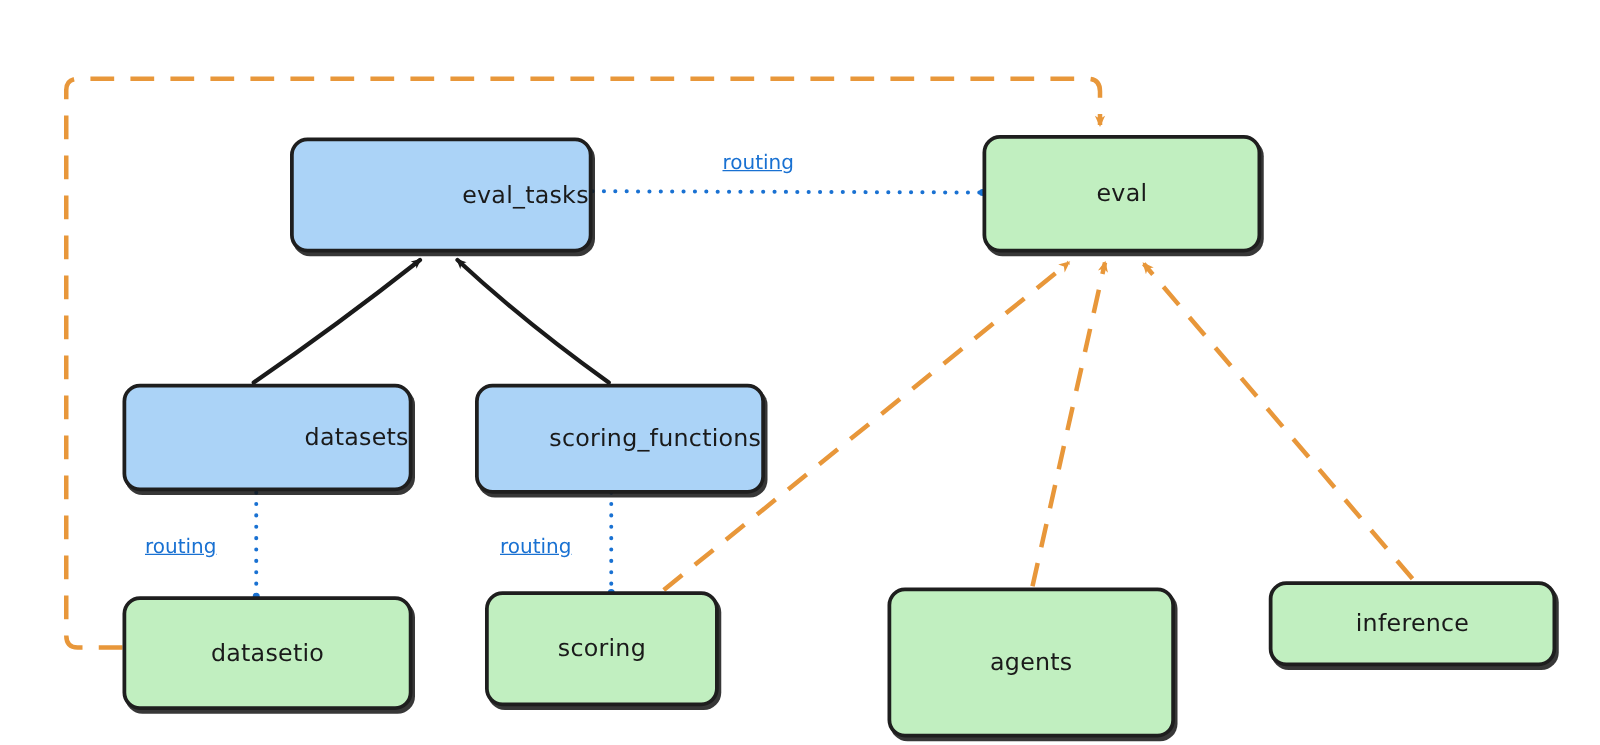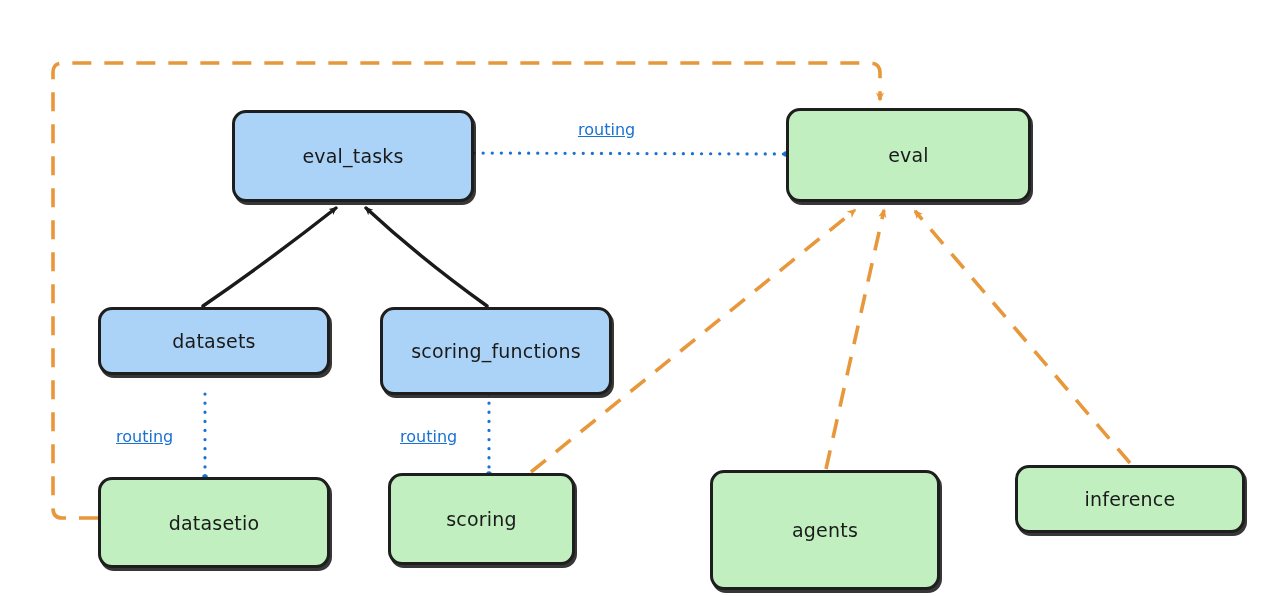--- a/index.html
+++ b/index.html
@@ -31,21 +31,21 @@
     border-radius: 14px;
     display: flex;
     align-items: center;
     justify-content: center;
     font-size: 19px;
     color: #1a1a1a;
     letter-spacing: 0.2px;
     box-shadow: 2px 3px 0 rgba(20,20,20,0.85);
     z-index: 5;
   }
-  .node.blue  { background: #abd3f7; }
+  .node.blue  { background: #abd3f7; justify-content: flex-end; }
   .node.green { background: #c1efc0; }
   .node .label { pointer-events: none; }
 
   .edge-label {
     position: absolute;
     font-size: 16px;
     color: #1971d2;
     white-space: nowrap;
     z-index: 6;
     text-decoration: underline;
@@ -84,24 +84,24 @@
     <path d="M 531 472 L 855 210" stroke="#e8973a" stroke-width="3.6" fill="none" stroke-linecap="butt" stroke-dasharray="19 13" marker-end="url(#arrow-orange)"></path>
 
     <path d="M 826 469 L 884 210" stroke="#e8973a" stroke-width="3.6" fill="none" stroke-linecap="butt" stroke-dasharray="19 13" marker-end="url(#arrow-orange)"></path>
 
     <path d="M 1130 463 L 915 211" stroke="#e8973a" stroke-width="3.6" fill="none" stroke-linecap="butt" stroke-dasharray="19 13" marker-end="url(#arrow-orange)"></path>
   </svg>
 
   <div class="node blue" id="node-eval_tasks" style="left: 232px; top: 110px; width: 242px; height: 92px;">
     <span class="label">eval_tasks</span>
   </div>
-  <div class="node green" id="node-eval" style="left: 786px; top: 108px; width: 245px; height: 94px;">
+  <div class="node green" id="node-eval" style="left: 786px; top: 108px; width: 223px; height: 94px;">
     <span class="label">eval</span>
   </div>
-  <div class="node blue" id="node-datasets" style="left: 98px; top: 307px; width: 232px; height: 68px;">
+  <div class="node blue" id="node-datasets" style="left: 98px; top: 307px; width: 232px; height: 86px;">
     <span class="label">datasets</span>
   </div>
   <div class="node blue" id="node-scoring_functions" style="left: 380px; top: 307px; width: 232px; height: 88px;">
     <span class="label">scoring_functions</span>
   </div>
   <div class="node green" id="node-datasetio" style="left: 98px; top: 477px; width: 232px; height: 91px;">
     <span class="label">datasetio</span>
   </div>
   <div class="node green" id="node-scoring" style="left: 388px; top: 473px; width: 187px; height: 92px; justify-content: center;">
     <span class="label">scoring</span>

